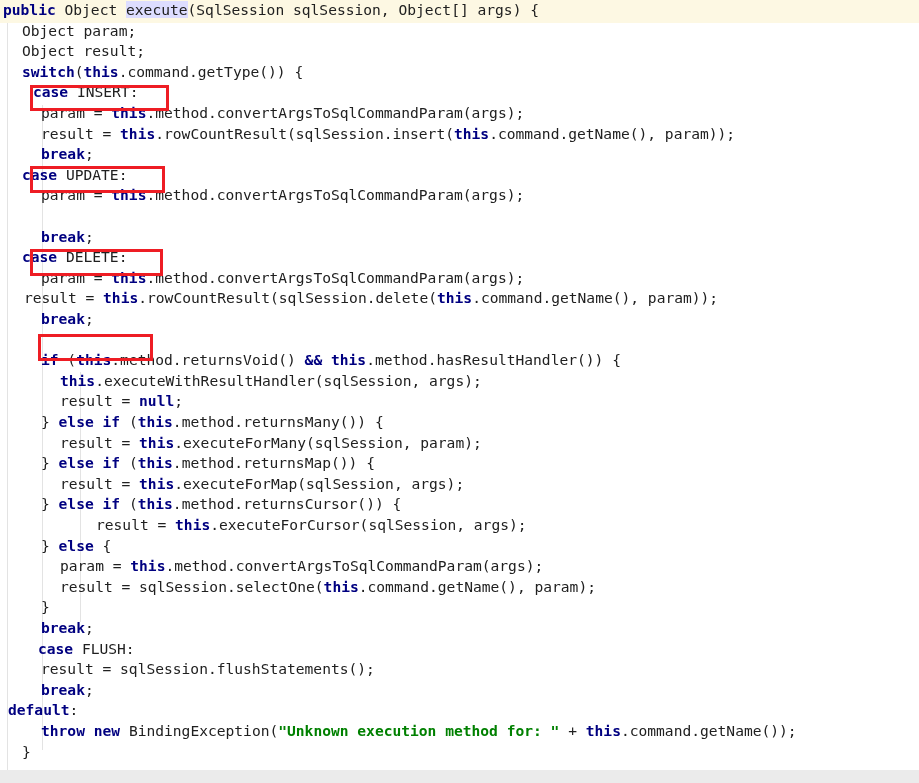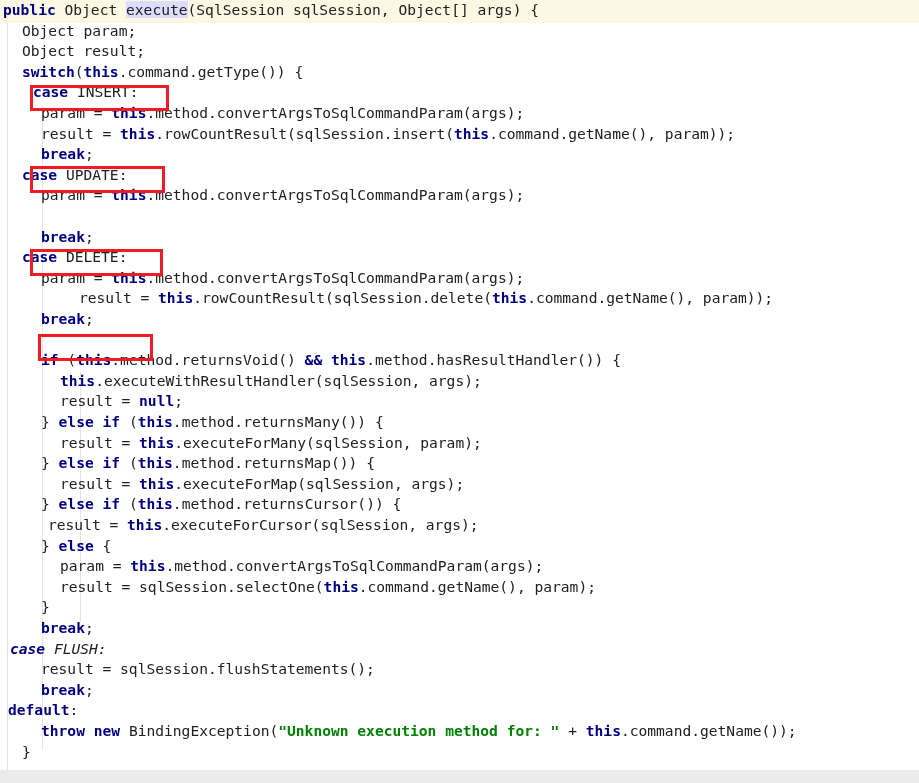--- a/index.html
+++ b/index.html
@@ -101,37 +101,37 @@
       <div class="line" style="top: 61.8px;"><span class="code-text" style="padding-left: 22px;"><span class="kw">switch</span><span class="pln">(</span><span class="kw">this</span><span class="pln">.command.getType()) {</span></span></div>
       <div class="line" style="top: 82.4px; padding-left: 11px;"><span class="code-text" style="padding-left: 22px;"><span class="kw">case</span><span class="pln"> INSERT:</span></span></div>
       <div class="line" style="top: 103px;"><span class="code-text" style="padding-left: 41px;"><span class="pln">param = </span><span class="kw">this</span><span class="pln">.method.convertArgsToSqlCommandParam(args);</span></span></div>
       <div class="line" style="top: 123.6px;"><span class="code-text" style="padding-left: 41px;"><span class="pln">result = </span><span class="kw">this</span><span class="pln">.rowCountResult(sqlSession.insert(</span><span class="kw">this</span><span class="pln">.command.getName(), param));</span></span></div>
       <div class="line" style="top: 144.2px;"><span class="code-text" style="padding-left: 41px;"><span class="kw">break</span><span class="pln">;</span></span></div>
       <div class="line" style="top: 164.8px;"><span class="code-text" style="padding-left: 22px;"><span class="kw">case</span><span class="pln"> UPDATE:</span></span></div>
       <div class="line" style="top: 185.4px;"><span class="code-text" style="padding-left: 41px;"><span class="pln">param = </span><span class="kw">this</span><span class="pln">.method.convertArgsToSqlCommandParam(args);</span></span></div>
       <div class="line" style="top: 226.6px;"><span class="code-text" style="padding-left: 41px;"><span class="kw">break</span><span class="pln">;</span></span></div>
       <div class="line" style="top: 247.2px;"><span class="code-text" style="padding-left: 22px; text-align: center;"><span class="kw">case</span><span class="pln"> DELETE:</span></span></div>
       <div class="line" style="top: 267.8px;"><span class="code-text" style="padding-left: 41px;"><span class="pln">param = </span><span class="kw">this</span><span class="pln">.method.convertArgsToSqlCommandParam(args);</span></span></div>
-      <div class="line" style="top: 288.4px;"><span class="code-text" style="padding-left: 42px; margin-left: 37px;"><span class="pln">result = </span><span class="kw">this</span><span class="pln">.rowCountResult(sqlSession.delete(</span><span class="kw">this</span><span class="pln">.command.getName(), param));</span></span></div>
+      <div class="line" style="top: 288.4px;"><span class="code-text" style="padding-left: 24px;"><span class="pln">result = </span><span class="kw">this</span><span class="pln">.rowCountResult(sqlSession.delete(</span><span class="kw">this</span><span class="pln">.command.getName(), param));</span></span></div>
       <div class="line" style="top: 309px;"><span class="code-text" style="padding-left: 41px;"><span class="kw">break</span><span class="pln">;</span></span></div>
       <div class="line" style="top: 350.2px;"><span class="code-text" style="padding-left: 41px;"><span class="kw">if</span><span class="pln"> (</span><span class="kw">this</span><span class="pln">.method.returnsVoid() </span><span class="kw">&amp;&amp;</span><span class="pln"> </span><span class="kw">this</span><span class="pln">.method.hasResultHandler()) {</span></span></div>
       <div class="line" style="top: 370.8px;"><span class="code-text" style="padding-left: 60px;"><span class="kw">this</span><span class="pln">.executeWithResultHandler(sqlSession, args);</span></span></div>
       <div class="line" style="top: 391.4px;"><span class="code-text" style="padding-left: 60px;"><span class="pln">result = </span><span class="kw">null</span><span class="pln">;</span></span></div>
       <div class="line" style="top: 412px;"><span class="code-text" style="padding-left: 41px;"><span class="pln">} </span><span class="kw">else</span><span class="pln"> </span><span class="kw">if</span><span class="pln"> (</span><span class="kw">this</span><span class="pln">.method.returnsMany()) {</span></span></div>
       <div class="line" style="top: 432.6px;"><span class="code-text" style="padding-left: 60px;"><span class="pln">result = </span><span class="kw">this</span><span class="pln">.executeForMany(sqlSession, param);</span></span></div>
       <div class="line" style="top: 453.2px;"><span class="code-text" style="padding-left: 41px;"><span class="pln">} </span><span class="kw">else</span><span class="pln"> </span><span class="kw">if</span><span class="pln"> (</span><span class="kw">this</span><span class="pln">.method.returnsMap()) {</span></span></div>
       <div class="line" style="top: 473.8px;"><span class="code-text" style="padding-left: 60px;"><span class="pln">result = </span><span class="kw">this</span><span class="pln">.executeForMap(sqlSession, args);</span></span></div>
       <div class="line" style="top: 494.4px;"><span class="code-text" style="padding-left: 41px;"><span class="pln">} </span><span class="kw">else</span><span class="pln"> </span><span class="kw">if</span><span class="pln"> (</span><span class="kw">this</span><span class="pln">.method.returnsCursor()) {</span></span></div>
-      <div class="line" style="top: 515px;"><span class="code-text" style="padding-left: 48px;"><span class="pln">result = </span><span class="kw">this</span><span class="pln">.executeForCursor(sqlSession, args);</span></span></div>
+      <div class="line" style="top: 515px;"><span class="code-text" style="padding-left: 64px; margin-left: 32px;"><span class="pln">result = </span><span class="kw">this</span><span class="pln">.executeForCursor(sqlSession, args);</span></span></div>
       <div class="line" style="top: 535.6px;"><span class="code-text" style="padding-left: 41px;"><span class="pln">} </span><span class="kw">else</span><span class="pln"> {</span></span></div>
       <div class="line" style="top: 556.2px;"><span class="code-text" style="padding-left: 60px;"><span class="pln">param = </span><span class="kw">this</span><span class="pln">.method.convertArgsToSqlCommandParam(args);</span></span></div>
       <div class="line" style="top: 576.8px;"><span class="code-text" style="padding-left: 60px;"><span class="pln">result = sqlSession.selectOne(</span><span class="kw">this</span><span class="pln">.command.getName(), param);</span></span></div>
       <div class="line" style="top: 597.4px;"><span class="code-text" style="padding-left: 41px;"><span class="pln">}</span></span></div>
       <div class="line" style="top: 618px;"><span class="code-text" style="padding-left: 41px;"><span class="kw">break</span><span class="pln">;</span></span></div>
-      <div class="line" style="top: 638.6px;"><span class="code-text" style="padding-left: 10px; font-style: italic;"><span class="kw">case</span><span class="pln"> FLUSH:</span></span></div>
+      <div class="line" style="top: 638.6px;"><span class="code-text" style="padding-left: 38px;"><span class="kw">case</span><span class="pln"> FLUSH:</span></span></div>
       <div class="line" style="top: 659.2px;"><span class="code-text" style="padding-left: 41px;"><span class="pln">result = sqlSession.flushStatements();</span></span></div>
       <div class="line" style="top: 679.8px;"><span class="code-text" style="padding-left: 41px;"><span class="kw">break</span><span class="pln">;</span></span></div>
       <div class="line" style="top: 700.4px;"><span class="code-text" style="padding-left: 8px;"><span class="kw">default</span><span class="pln">:</span></span></div>
       <div class="line" style="top: 721px;"><span class="code-text" style="padding-left: 41px;"><span class="kw">throw</span><span class="pln"> </span><span class="kw">new</span><span class="pln"> BindingException(</span><span class="str">"Unknown execution method for: "</span><span class="pln"> + </span><span class="kw">this</span><span class="pln">.command.getName());</span></span></div>
       <div class="line" style="top: 741.6px;"><span class="code-text" style="padding-left: 22px;"><span class="pln">}</span></span></div>
     </div>
 
   <div id="bottom-strip-line"></div>
   <div id="bottom-strip"></div>
 

